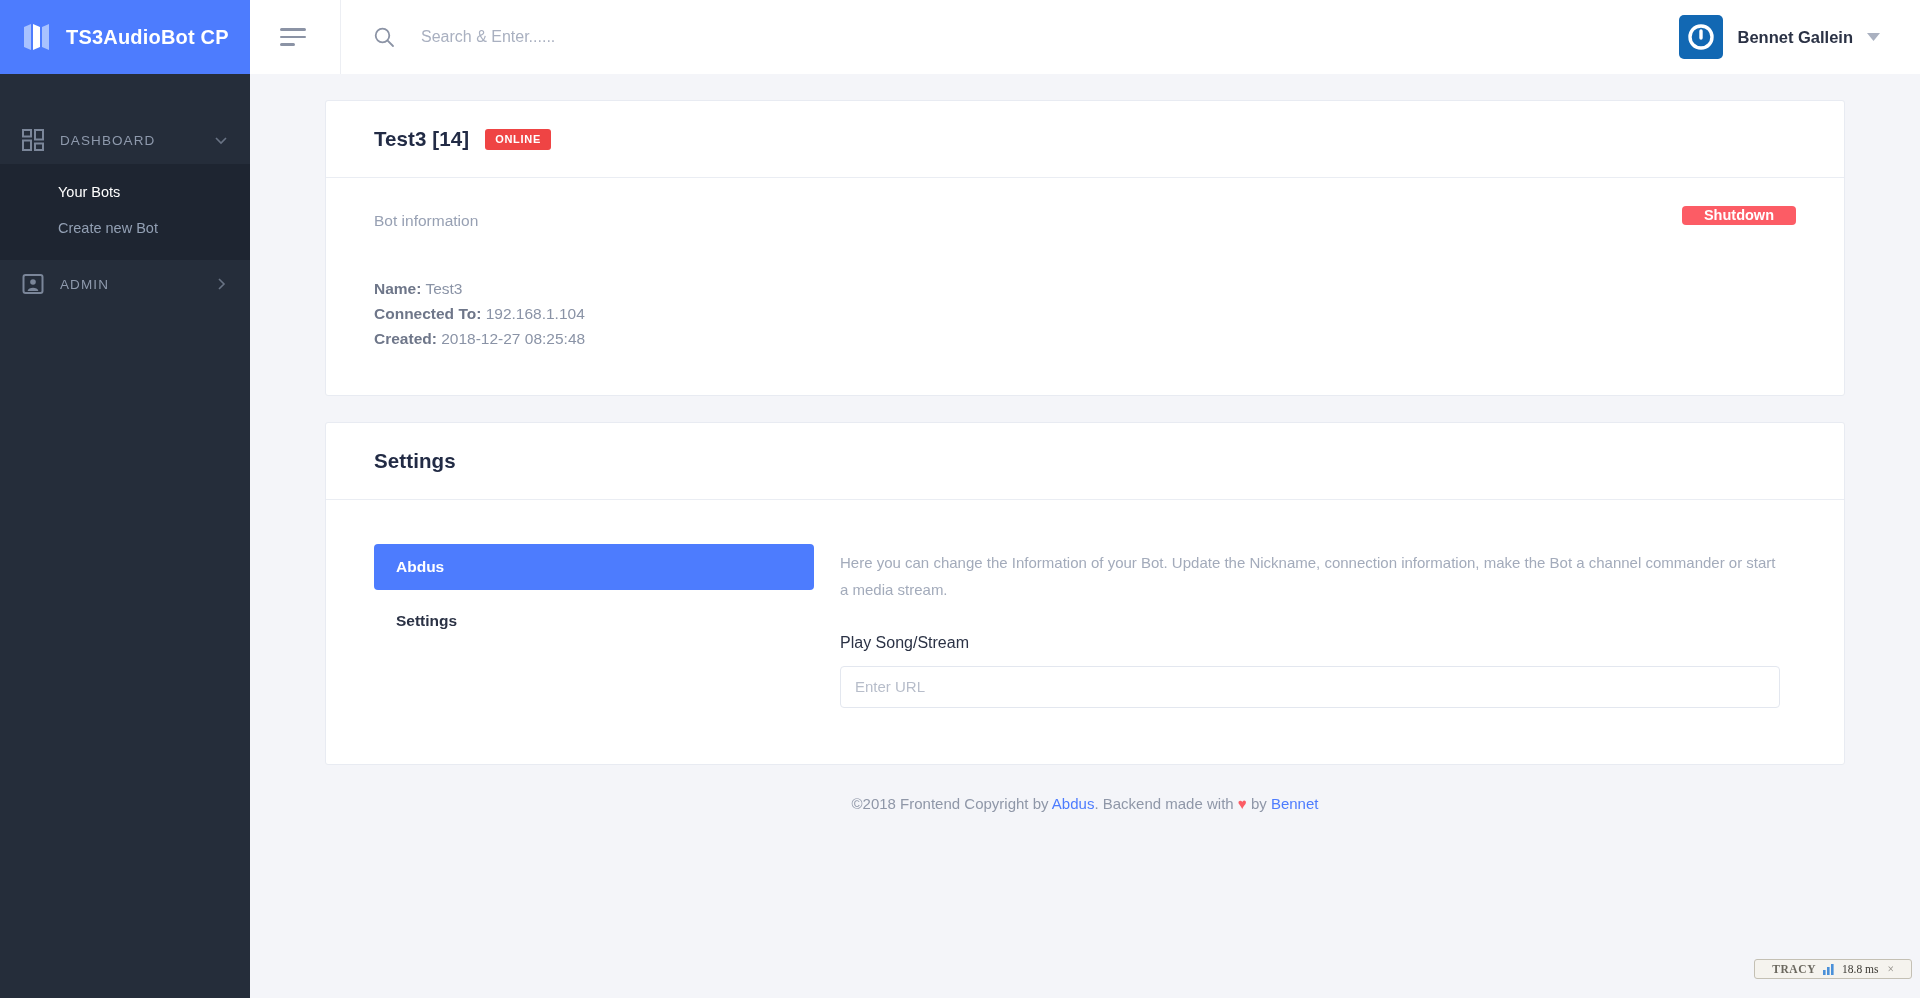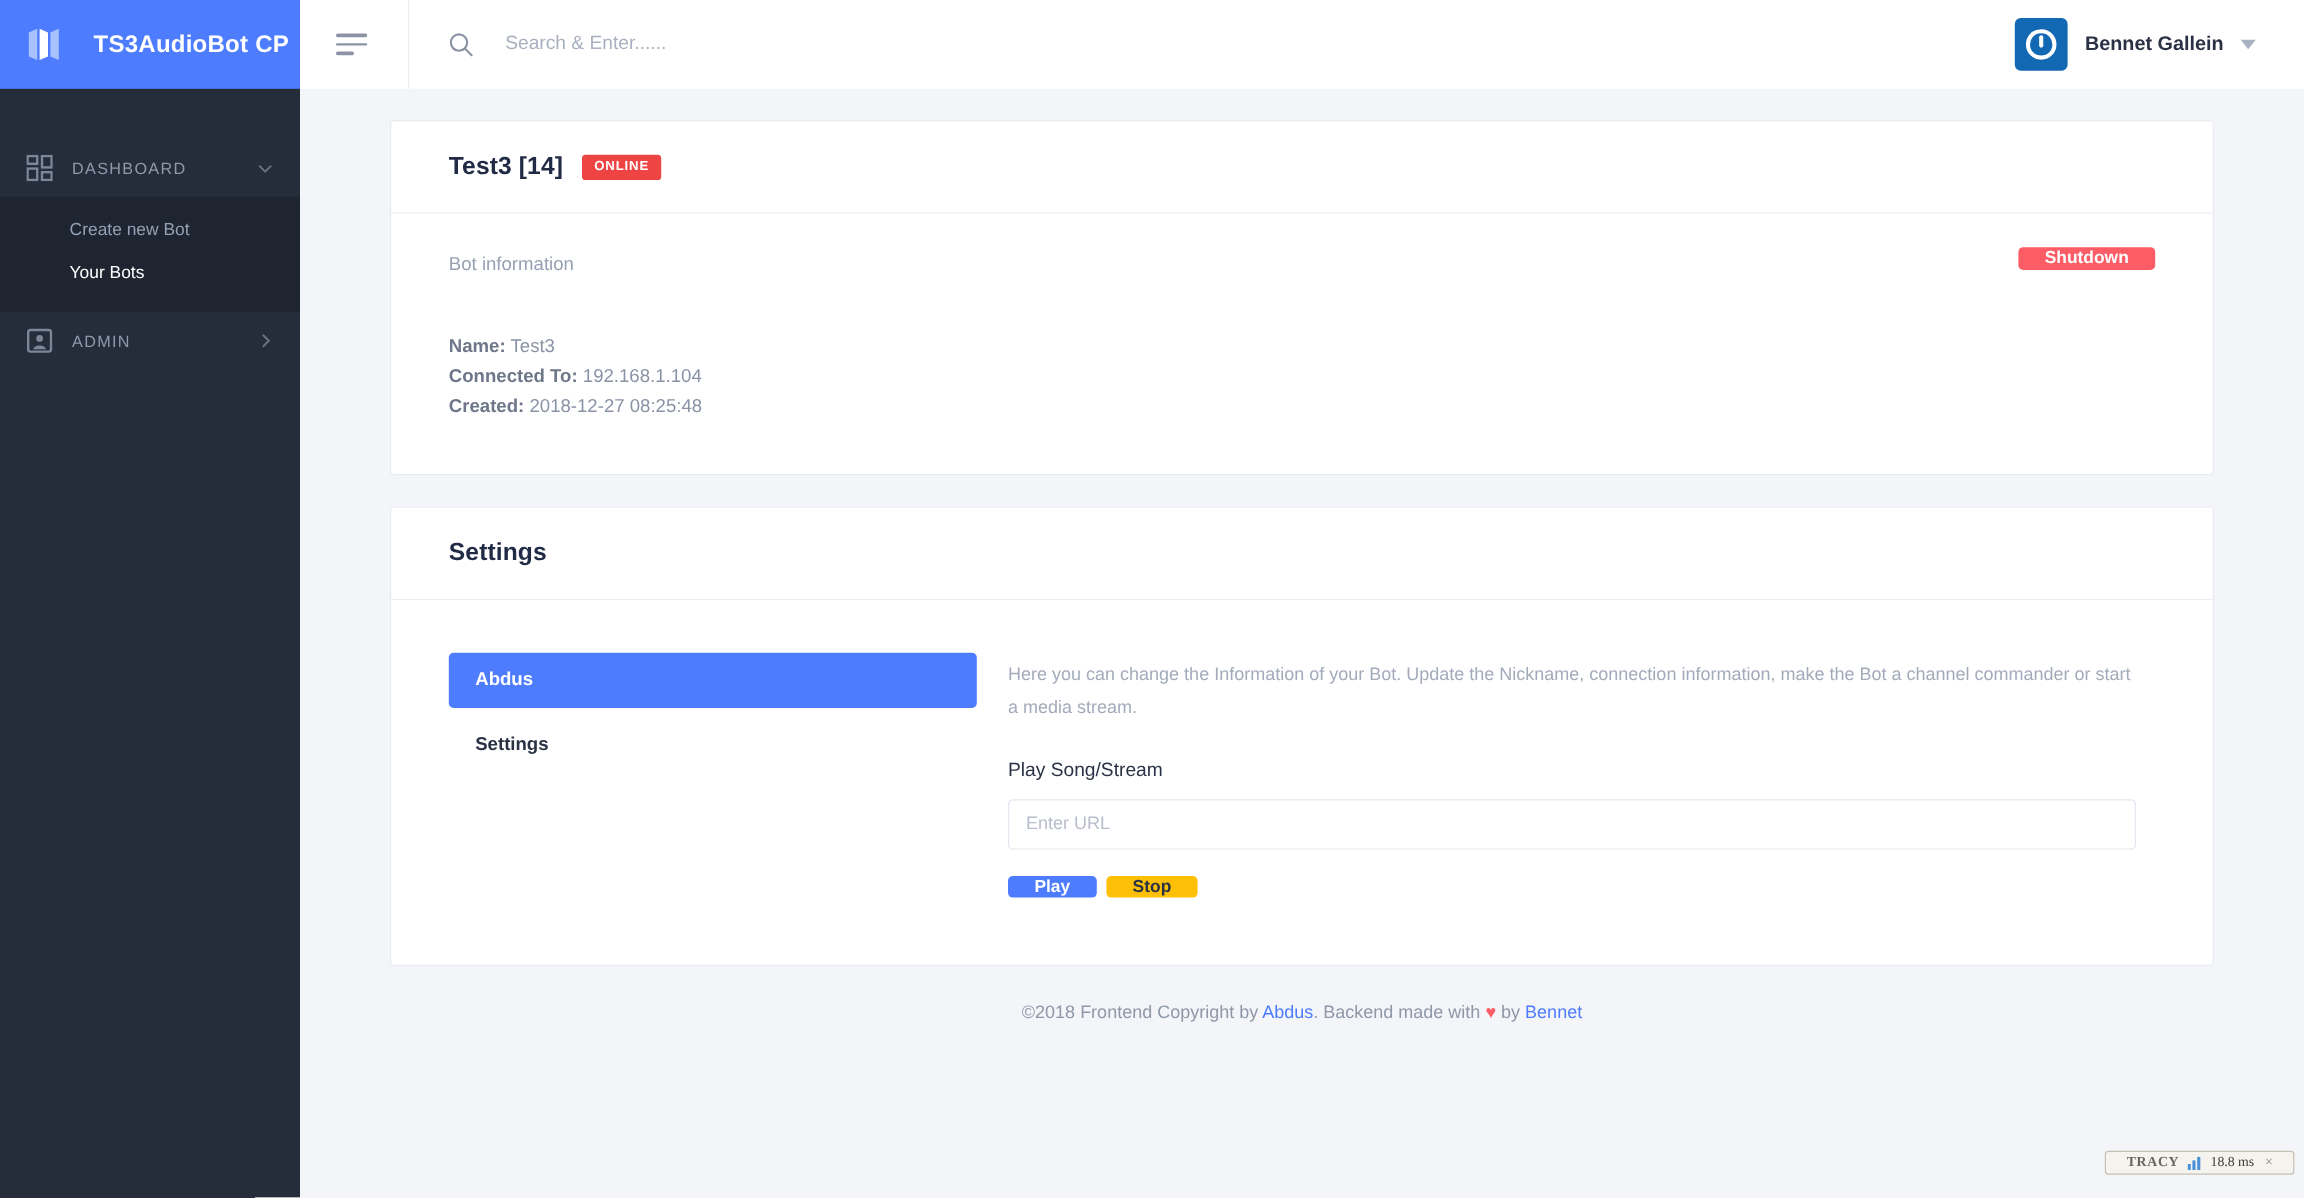--- a/index.html
+++ b/index.html
@@ -14,21 +14,21 @@
   
   .sidebar {
     width: 250px; height: 998px;
     background: #252d3a;
     flex: 0 0 250px;
     position: relative;
     z-index: 5;
   }
   .brand {
     height: 74px; background: #4d7cfe;
-    display: flex; align-items: center; gap: 22px;
+    display: flex; align-items: center; gap: 10px;
     padding-left: 22px;
   }
   .brand-logo { width: 34px; height: 34px; display: block; }
   .brand-title {
     color: #ffffff; font-size: 20px; font-weight: 600; letter-spacing: .2px;
   }
   .nav { padding-top: 42px; }
   .nav-group-head {
     display: flex; align-items: center;
     height: 48px; padding: 0 22px;
@@ -185,22 +185,22 @@
           <rect x="13" y="1" width="8" height="9.5" fill="none" stroke="#7b8699" stroke-width="2"></rect>
           <rect x="1" y="11.5" width="8" height="9.5" fill="none" stroke="#7b8699" stroke-width="2"></rect>
           <rect x="13" y="14.5" width="8" height="6.5" fill="none" stroke="#7b8699" stroke-width="2"></rect>
         </svg>
         <span class="nav-lbl">DASHBOARD</span>
         <svg class="chev" viewBox="0 0 14 14">
           <polyline points="2,5 7,10 12,5" fill="none" stroke="#8e99ac" stroke-width="1.6"></polyline>
         </svg>
       </div>
       <div class="submenu">
+        <a class="submenu-item active">Your Bots</a>
         <a class="submenu-item">Create new Bot</a>
-        <a class="submenu-item active">Your Bots</a>
       </div>
 
       <div class="nav-group-head">
         <svg class="nav-ico" viewBox="0 0 22 22">
           <rect x="1.5" y="2" width="19" height="18" rx="2" fill="none" stroke="#7b8699" stroke-width="2"></rect>
           <circle cx="11" cy="9" r="2.8" fill="#7b8699"></circle>
           <path d="M5.6 18 C6.4 13.8 15.6 13.8 16.4 18 Z" fill="#7b8699"></path>
         </svg>
         <span class="nav-lbl">ADMIN</span>
         <svg class="chev" viewBox="0 0 14 14">
@@ -275,24 +275,20 @@
         </div>
         <div class="settings-body">
           <div class="tabs-col">
             <div class="tab-item active">Abdus</div>
             <div class="tab-item">Settings</div>
           </div>
           <div class="panel-col">
             <p class="panel-desc">Here you can change the Information of your Bot. Update the Nickname, connection information, make the Bot a channel commander or start a media stream.</p>
             <div class="field-label">Play Song/Stream</div>
             <input class="url-input" type="text" placeholder="Enter URL" style="">
-            <div class="btn-row">
-              <button class="btn btn-primary">Play</button>
-              <button class="btn btn-warning">Stop</button>
-            </div>
           </div>
         </div>
       </section>
 
       <div class="footer">
         <span>©2018 Frontend Copyright by </span><a>Abdus</a><span>. Backend made with </span><span class="heart">♥</span><span> by </span><a>Bennet</a>
       </div>
 
     </div>
   </div>

